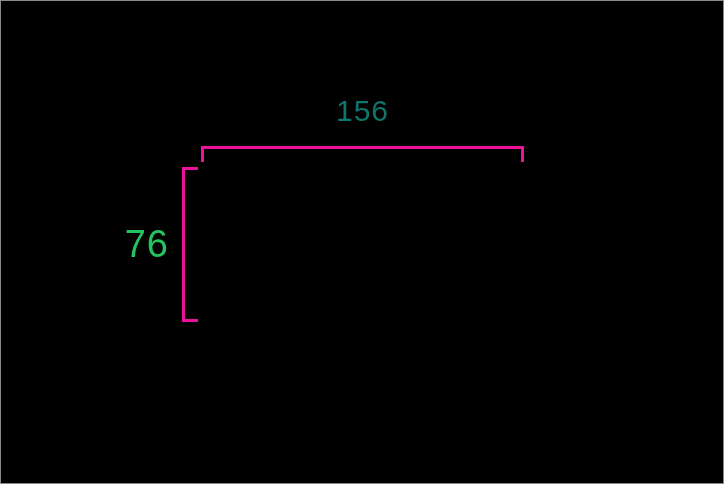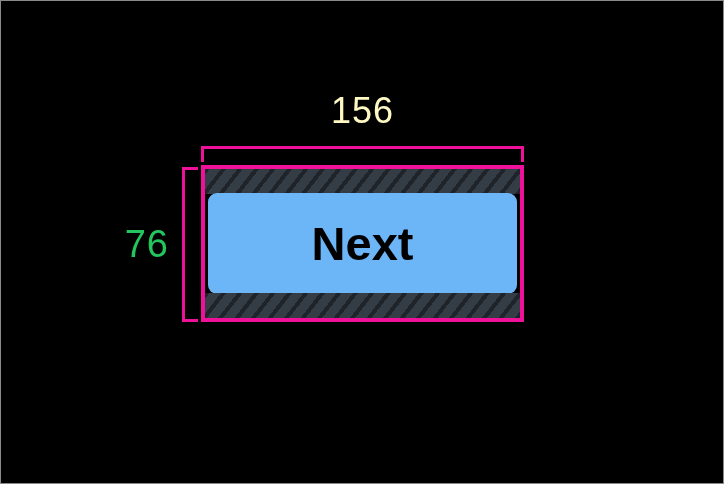--- a/index.html
+++ b/index.html
@@ -43,22 +43,22 @@
     border-left: 3px solid #f0119b;
     border-right: 3px solid #f0119b;
     box-sizing: border-box;
   }
   .dim-h-label {
     position: absolute;
     left: 200px;
     top: 88px;
     width: 323px;
     text-align: center;
-    color: #fef9c3;
-    font-size: 36px;
+    color: #0f766e;
+    font-size: 30px;
     font-weight: 400;
     letter-spacing: 1px;
     line-height: 44px;
     font-family: "Liberation Sans", sans-serif;
     white-space: nowrap;
   }
 
   
   .dim-v-bracket {
     position: absolute;
@@ -147,24 +147,14 @@
 <div id="screen">
 
   <div class="canvas"></div>
 
   <div class="dim-h-label">156</div>
   <div class="dim-h-bracket"></div>
 
   <div class="dim-v-label">76</div>
   <div class="dim-v-bracket"></div>
 
-  <div class="element-box">
-
-    <div class="hatch-band top"></div>
-
-    <div class="button-surface">
-      <span class="button-label">Next</span>
-    </div>
-
-    <div class="hatch-band bottom"></div>
-  </div>
 
 </div>
 
 </body></html>

